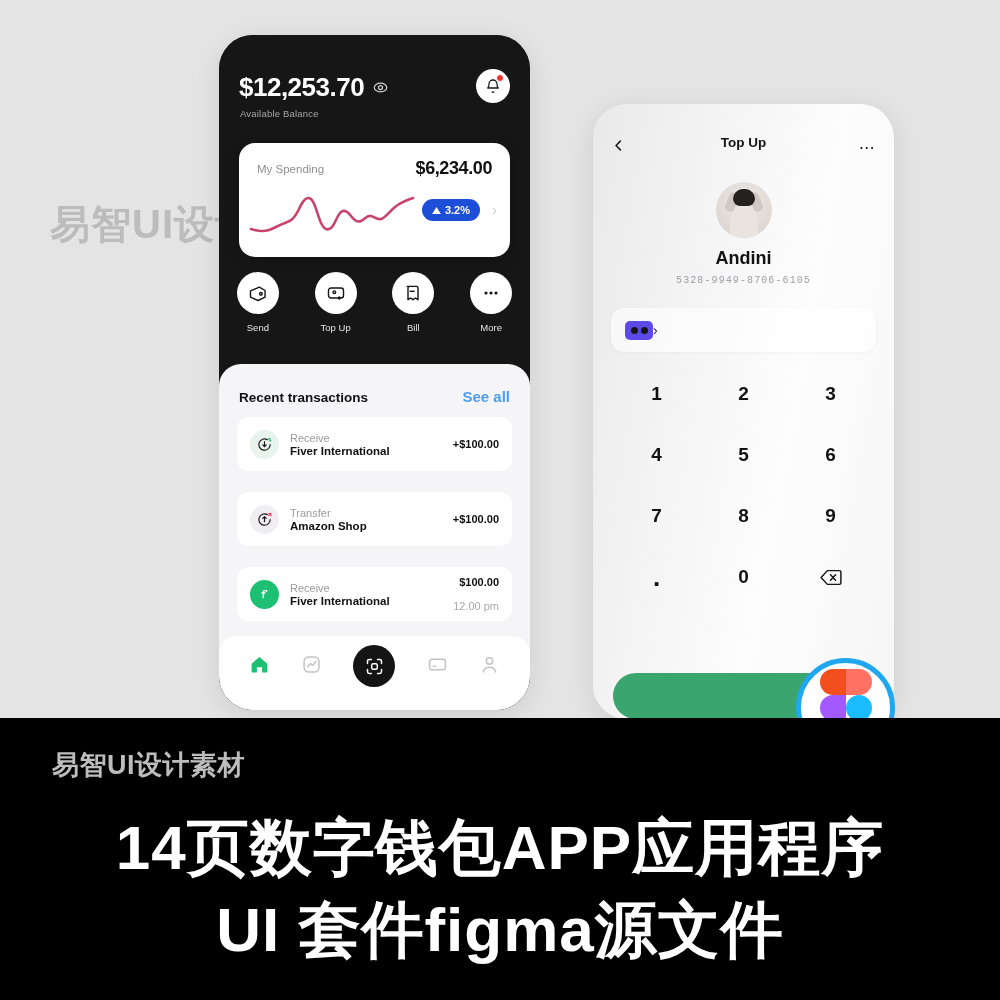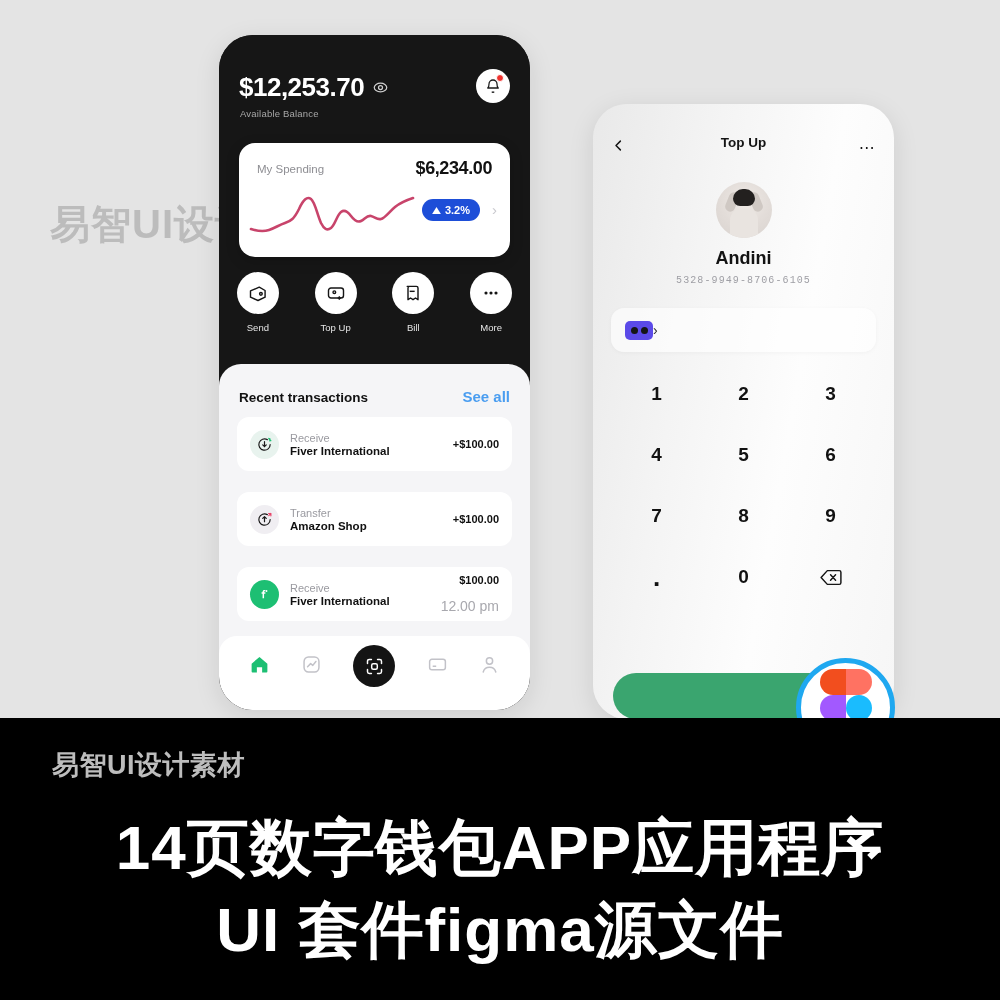--- a/index.html
+++ b/index.html
@@ -135,21 +135,21 @@
     display: flex; align-items: center; justify-content: center; flex: none;
   }
   .tx-ic.recv { background: #e8f3ee; }
   .tx-ic.xfer { background: #f0eef2; }
   .tx-ic.fiverr { background: #1dbf73; }
   .tx-mid { flex: 1; margin-left: 11px; }
   .tx-type { color: #9a9aa0; font-size: 11px; }
   .tx-name { color: #111; font-size: 11.5px; font-weight: 700; margin-top: 1px; }
   .tx-right { text-align: right; }
   .tx-amt { color: #111; font-size: 11px; font-weight: 700; }
-  .tx-time { color: #a8a8ae; font-size: 14px; margin-top: 12px; }
+  .tx-time { color: #a8a8ae; font-size: 11px; margin-top: 12px; }
 
   
   .nav {
     position: absolute; left: 0; bottom: 0; width: 311px; height: 74px;
     background: #fff;
     border-radius: 18px 18px 34px 34px;
     display: flex; align-items: center; justify-content: space-around;
     padding: 0 14px 14px 14px;
   }
   .nav-scan {

